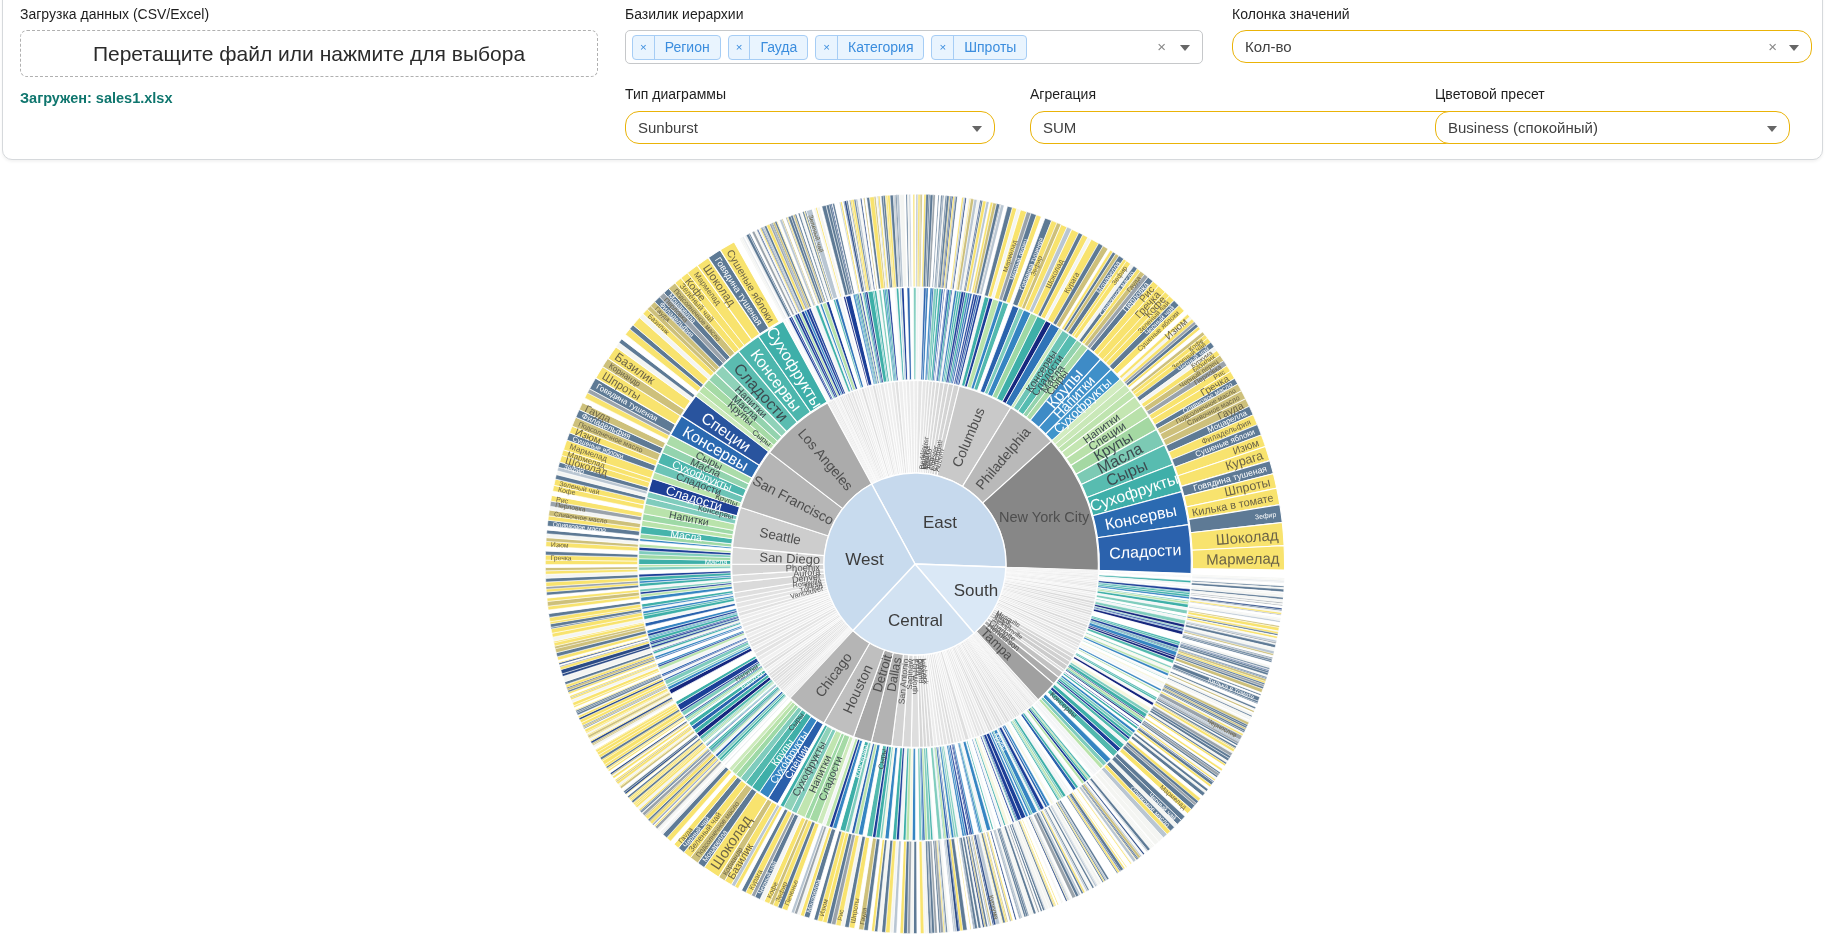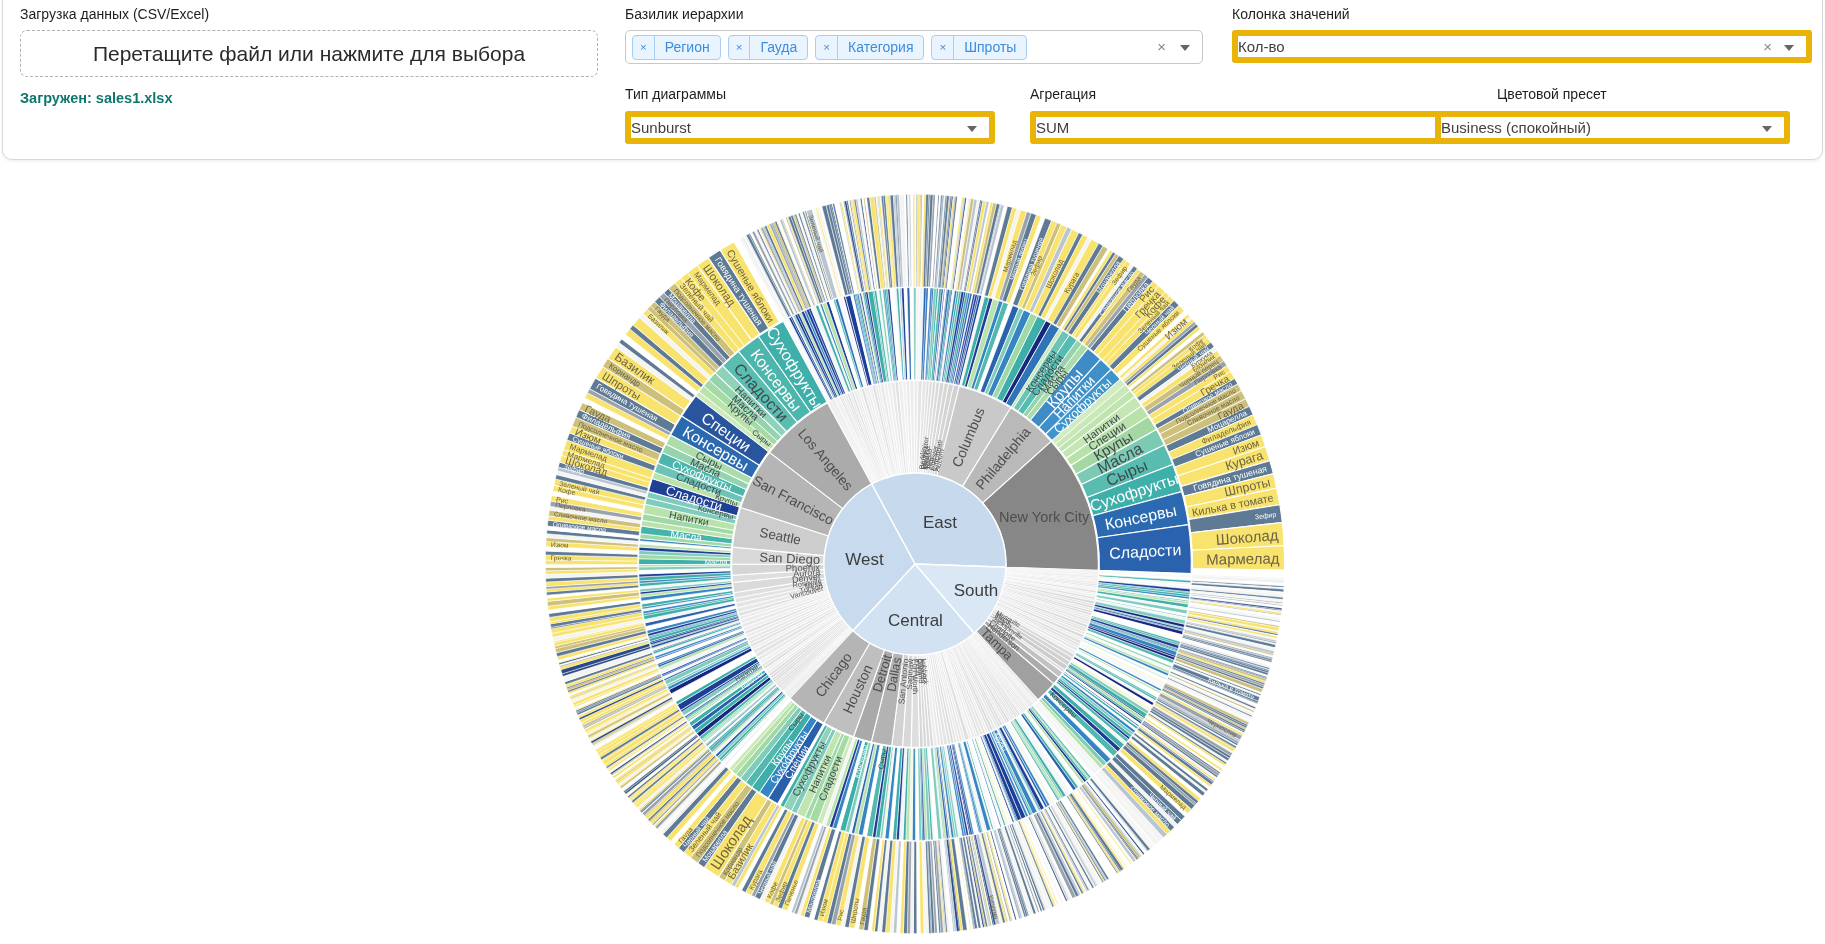--- a/index.html
+++ b/index.html
@@ -2,21 +2,21 @@
 <html lang="ru"><head>
 <meta charset="utf-8">
 <title>Sunburst</title>
 <style>
 *{margin:0;padding:0;box-sizing:border-box}
 html,body{width:1825px;height:944px;background:#fff;font-family:"Liberation Sans",sans-serif;overflow:hidden;position:relative}
 .card{position:absolute;left:2px;top:-12px;width:1821px;height:172px;border:1px solid #d6d9dc;border-radius:10px;background:#fff;box-shadow:0 2px 3px rgba(0,0,0,.05)}
 .lbl{position:absolute;font-size:14px;color:#1e1e1e}
 .drop{position:absolute;left:20px;top:30px;width:578px;height:47px;border:1px dashed #b0b0b0;border-radius:7px;display:flex;align-items:center;justify-content:center;font-size:21px;color:#2b2b2b}
 .loaded{position:absolute;left:20px;top:90px;font-size:14.5px;font-weight:bold;color:#0f766e}
-.sel{position:absolute;height:33px;border:6px solid #eab308;border-radius:3px;background:#fff;font-size:15px;color:#404040;display:flex;align-items:center;}
+.sel{position:absolute;height:33px;border:1px solid #eab308;border-radius:14px;background:#fff;font-size:15px;color:#404040;display:flex;align-items:center;padding-left:12px}
 .caret{position:absolute;right:12px;top:50%;margin-top:-2px;width:0;height:0;border-left:5px solid transparent;border-right:5px solid transparent;border-top:6px solid #666}
 .clr{position:absolute;right:34px;top:50%;margin-top:-9px;font-size:15px;color:#888}
 .tags{position:absolute;left:625px;top:30px;width:578px;height:34px;border:1px solid #c6c8ca;border-radius:5px;background:#fff;display:flex;align-items:center;padding-left:6px;gap:7px}
 .tag{display:inline-flex;height:25px;border:1px solid #a6cdf5;border-radius:4px;background:#e9f4fe;color:#3b8dde;font-size:14px;align-items:center}
 .tag .x{padding:0 7px;border-right:1px solid #a6cdf5;font-size:11.5px;display:flex;align-items:center;height:100%}
 .tag .t{padding:0 10px}
 </style>
 </head>
 <body>
 <div class="card"></div>
@@ -48,21 +48,21 @@
 
 <div class="lbl" style="left:1232px;top:6px">Колонка значений</div>
 <div class="sel" style="left:1232px;top:30px;width:580px">Кол-во<span class="clr">×</span><span class="caret"></span></div>
 
 <div class="lbl" style="left:625px;top:86px">Тип диаграммы</div>
 <div class="sel" style="left:625px;top:111px;width:370px">Sunburst<span class="caret"></span></div>
 
 <div class="lbl" style="left:1030px;top:86px">Агрегация</div>
 <div class="sel" style="left:1030px;top:111px;width:442px">SUM<span class="caret"></span></div>
 
-<div class="lbl" style="left:1497px;top:86px">Цветовой пресет</div>
+<div class="lbl" style="left:1435px;top:86px">Цветовой пресет</div>
 <div class="sel" style="left:1435px;top:111px;width:355px">Business (спокойный)<span class="caret"></span></div>
 <svg width="1825" height="944" viewBox="0 0 1825 944" font-family="Liberation Sans, sans-serif" style="position:absolute;left:0;top:0">
 <path d="M738.6 239.2A370 370 0 0 1 739.6 238.7L783.4 319.8A277 277 0 0 0 782.6 320.2Z" fill="#ffffff" stroke="#fff" stroke-width="0.3"></path>
 <path d="M739.6 238.7A370 370 0 0 1 740.6 238.1L784.1 319.4A277 277 0 0 0 783.4 319.8Z" fill="#f4f5f2" stroke="#fff" stroke-width="0.3"></path>
 <path d="M740.6 238.1A370 370 0 0 1 742.1 237.3L785.2 318.8A277 277 0 0 0 784.1 319.4Z" fill="#f4f5f2" stroke="#fff" stroke-width="0.3"></path>
 <path d="M742.1 237.3A370 370 0 0 1 743.8 236.5L786.5 318.2A277 277 0 0 0 785.2 318.8Z" fill="#e9ecee" stroke="#fff" stroke-width="0.3"></path>
 <path d="M743.8 236.5A370 370 0 0 1 744.9 235.9L787.3 317.7A277 277 0 0 0 786.5 318.2Z" fill="#ffffff" stroke="#fff" stroke-width="0.3"></path>
 <path d="M744.9 235.9A370 370 0 0 1 746.2 235.2L788.3 317.2A277 277 0 0 0 787.3 317.7Z" fill="#e9ecee" stroke="#fff" stroke-width="0.3"></path>
 <path d="M746.2 235.2A370 370 0 0 1 748.9 233.8L790.3 316.2A277 277 0 0 0 788.3 317.2Z" fill="#5e7a95" stroke="#fff" stroke-width="0.55"></path>
 <path d="M748.9 233.8A370 370 0 0 1 750.1 233.2L791.2 315.7A277 277 0 0 0 790.3 316.2Z" fill="#5e7a95" stroke="#fff" stroke-width="0.3"></path>

